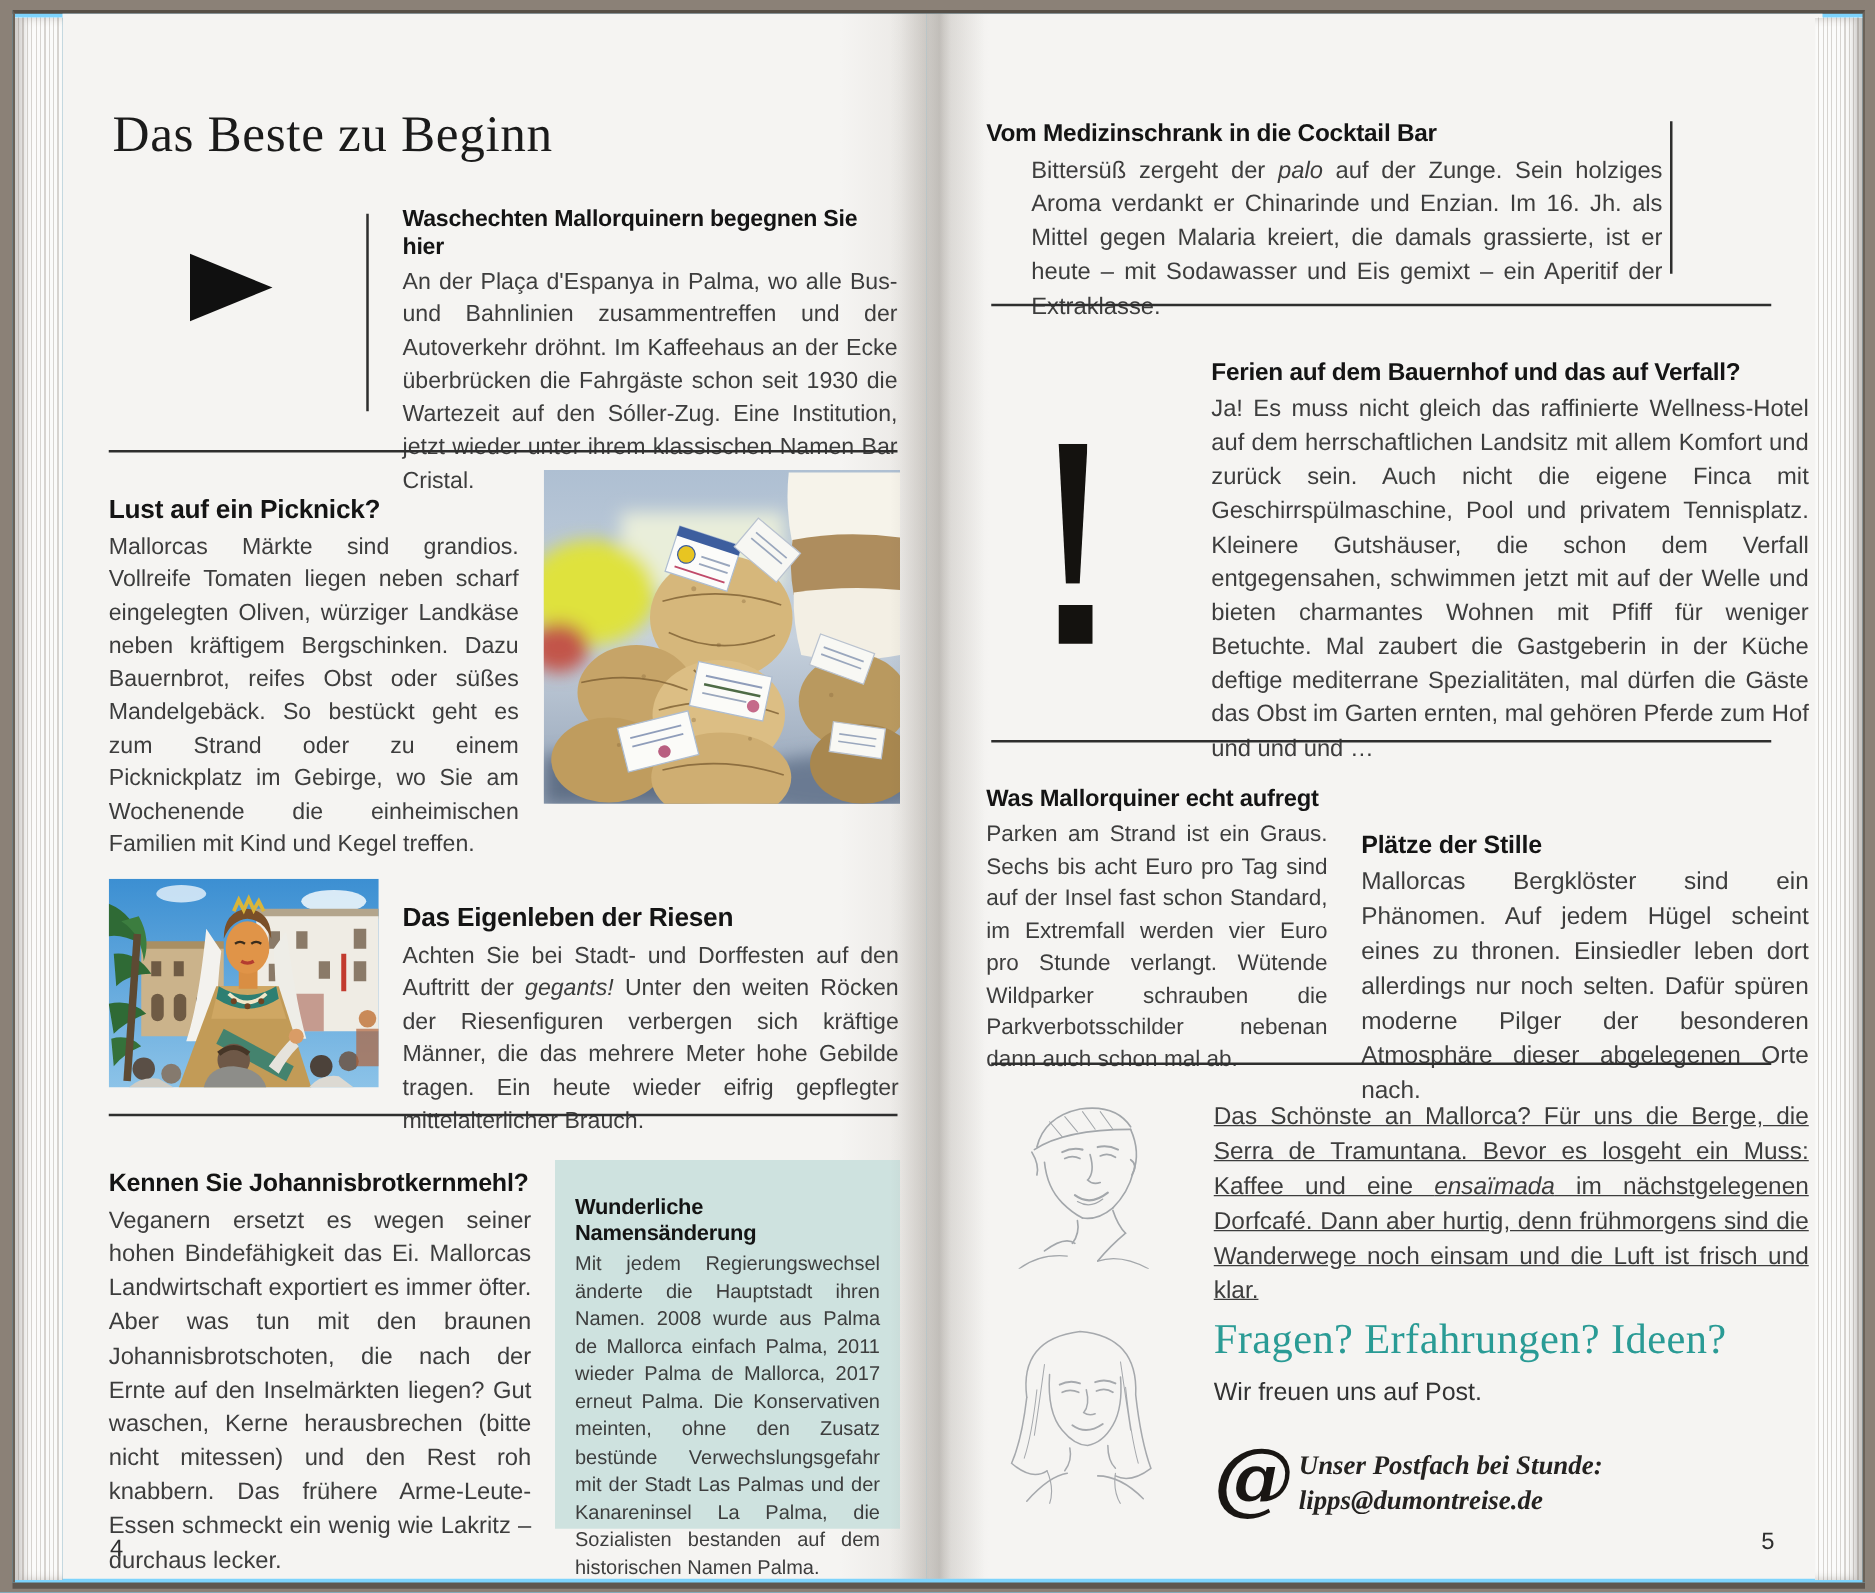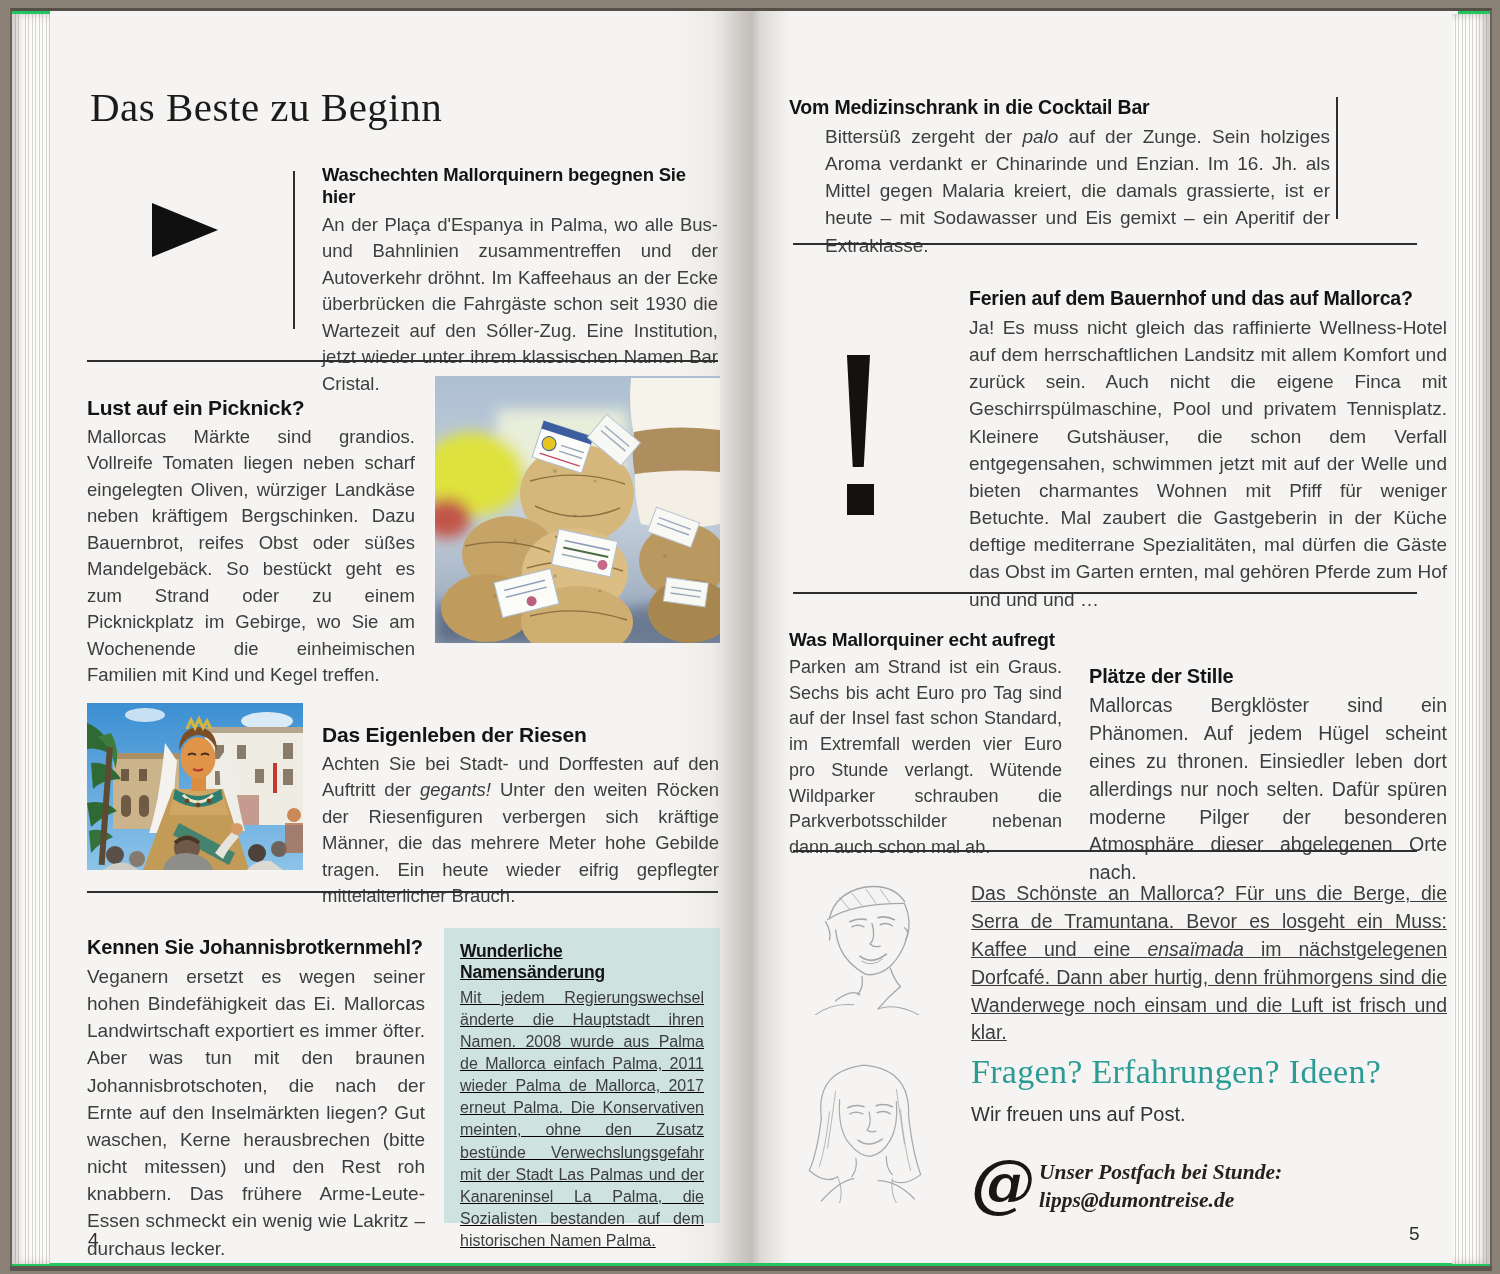--- a/index.html
+++ b/index.html
@@ -2,21 +2,21 @@
 <html><head>
 <meta charset="utf-8">
 <style>
   * { margin:0; padding:0; box-sizing:border-box; }
   html,body { width:1500px; height:1274px; }
   body { font-family:"Liberation Sans", sans-serif; background:#8b8177; overflow:hidden; }
 
   .scene { position:relative; width:1500px; height:1274px; }
 
   .book { position:absolute; left:10px; top:8px; width:1482px; height:1258px;
-          background:#22c55e; border-top:3px solid #564f47; border-left:2px solid #6a6258;
+          background:#7dd3fc; border-top:3px solid #564f47; border-left:2px solid #6a6258;
           border-right:2px solid #6a6258; box-shadow:0 5px 0 rgba(40,34,28,.45); }
 
   .edges { position:absolute; top:3px; bottom:2px; width:38px; z-index:3;
            background:repeating-linear-gradient(to right,#fbfbfa 0 2.5px,#d7d4d0 2.5px 3.5px); }
   .edges.left  { left:0;  box-shadow:inset 6px 0 8px rgba(70,60,50,.25); }
   .edges.right { right:0; box-shadow:inset -6px 0 8px rgba(70,60,50,.3); }
 
   .page { position:absolute; top:0; height:1252px; z-index:2; }
   .page.left  { left:38px;  width:691px;
      background:linear-gradient(to right,#f5f4f2 0,#f5f4f2 90%,#eceae7 97%,#dddad6 100%); }
@@ -39,21 +39,21 @@
   .hrule { height:2px; background:#2e2e2e; }
   .vrule { width:2px; background:#2e2e2e; }
 
   .tri { width:0; height:0; border-left:66px solid #101010;
          border-top:27px solid transparent; border-bottom:27px solid transparent; }
 
   .excl-bar { width:24px; height:112px; background:#14120f;
               clip-path:polygon(4% 0,100% 0,74% 100%,28% 100%); }
   .excl-dot { width:27px; height:31px; background:#14120f; margin-top:17px; margin-left:1px; }
 
-  .infobox { background:#cee2df; padding:13px 16px 16px 16px;text-decoration:underline; }
+  .infobox { background:#cee2df; padding:27px 16px 16px 16px; }
   .infobox .sec-h { font-size:17.5px; }
   .infobox .body-t { font-size:16px; line-height:1.38; }
 
   .cta-h { font-family:"Liberation Serif", serif; font-size:34px; color:#2a9b95; letter-spacing:.3px; }
   .cta-s { font-size:20px; color:#333; }
 
   .at { font-family:"DejaVu Serif", serif; font-style:italic; font-weight:700;
         font-size:64px; color:#191613; line-height:1; }
   .contact-t { font-family:"Liberation Serif", serif; font-style:italic; font-weight:700;
                font-size:21.5px; color:#242220; line-height:1.3; }
@@ -287,21 +287,21 @@
       <div class="vrule abs" style="left:595px; top:86px; height:122px;"></div>
 
       <div class="hrule abs" style="left:52px; top:232px; width:624px;"></div>
 
       <div class="abs" style="left:105px; top:344px;">
         <div class="excl-bar"></div>
         <div class="excl-dot"></div>
       </div>
 
       <div class="abs" style="left:228px; top:276px; width:478px;">
-        <div class="sec-h" style="font-size:19.5px;">Ferien auf dem Bauernhof und das auf Mallorca?</div>
+        <div class="sec-h" style="font-size:19.5px;">Ferien auf dem Bauernhof und das auf Verfall?</div>
         <div class="body-t" style="font-size:19px;">Ja! Es muss nicht gleich das raffinierte Wellness-Hotel auf dem herrschaftlichen Landsitz mit allem Komfort und zurück sein. Auch nicht die eigene Finca mit Geschirrspülmaschine, Pool und privatem Tennisplatz. Kleinere Gutshäuser, die schon dem Verfall entgegensahen, schwimmen jetzt mit auf der Welle und bieten charmantes Wohnen mit Pfiff für weniger Betuchte. Mal zaubert die Gastgeberin in der Küche deftige mediterrane Spezialitäten, mal dürfen die Gäste das Obst im Garten ernten, mal gehören Pferde zum Hof und und und …</div>
       </div>
 
       <div class="hrule abs" style="left:52px; top:581px; width:624px;"></div>
 
       <div class="abs" style="left:48px; top:618px; width:273px;">
         <div class="sec-h" style="font-size:19px;">Was Mallorquiner echt aufregt</div>
         <div class="body-t" style="font-size:18px;">Parken am Strand ist ein Graus. Sechs bis acht Euro pro Tag sind auf der Insel fast schon Standard, im Extremfall werden vier Euro pro Stunde verlangt. Wütende Wildparker schrauben die Parkverbotsschilder nebenan dann auch schon mal ab.</div>
       </div>
 

